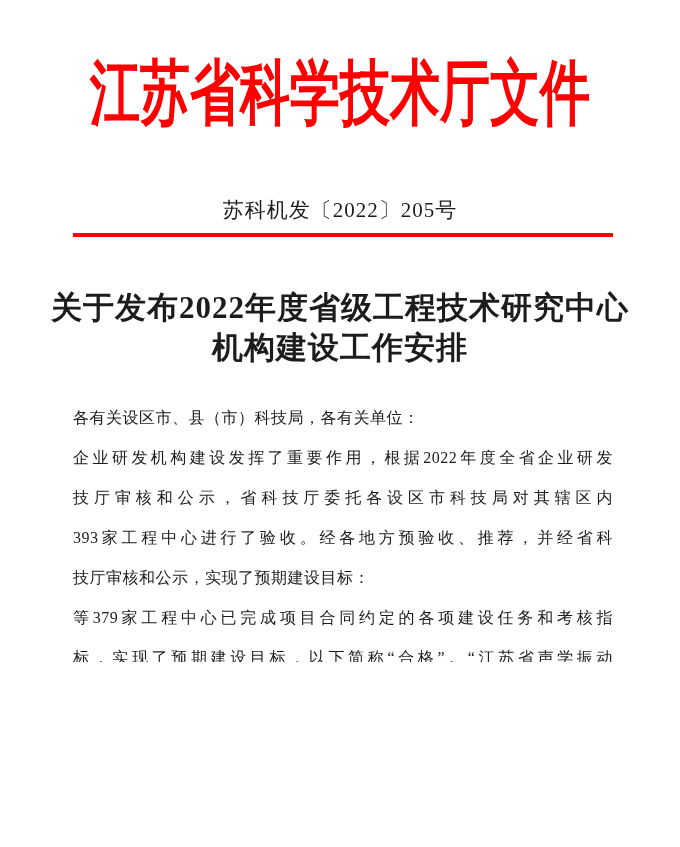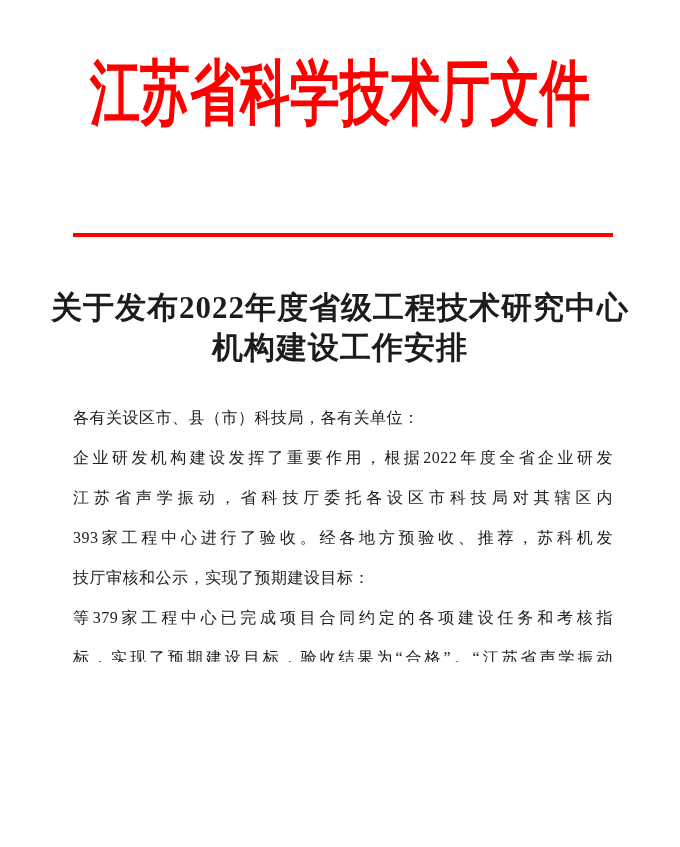--- a/index.html
+++ b/index.html
@@ -92,33 +92,34 @@
     letter-spacing: 2px;
   }
 </style>
 </head>
 <body>
 
 <div class="page" style="background: rgb(255, 255, 255); color: rgb(28, 28, 28);">
 
   <div class="agency-header" style="color: rgb(255, 0, 0);">江苏省科学技术厅文件</div>
 
+  <div class="doc-number">苏科机发〔2022〕205号</div>
 
   <div class="red-rule" style="background: rgb(255, 0, 0);"></div>
 
   <div class="doc-title">
     <div>关于发布2022年度省级工程技术研究中心</div>
     <div>机构建设工作安排</div>
   </div>
 
   <div class="doc-body">
       <div class="body-line short">各有关设区市、县（市）科技局，各有关单位：</div>
       <div class="body-line">企业研发机构建设发挥了重要作用，根据2022年度全省企业研发</div>
-      <div class="body-line">江苏省声学振动，省科技厅委托各设区市科技局对其辖区内</div>
-      <div class="body-line">393家工程中心进行了验收。经各地方预验收、推荐，苏科机发</div>
+      <div class="body-line">技厅审核和公示，省科技厅委托各设区市科技局对其辖区内</div>
+      <div class="body-line">393家工程中心进行了验收。经各地方预验收、推荐，并经省科</div>
       <div class="body-line short">技厅审核和公示，实现了预期建设目标：</div>
       <div class="body-line">等379家工程中心已完成项目合同约定的各项建设任务和考核指</div>
-      <div class="body-line">标，实现了预期建设目标，验收结果为“合格”。“江苏省声学振动</div>
+      <div class="body-line">标，实现了预期建设目标，以下简称“合格”。“江苏省声学振动</div>
     </div>
 
   <div class="page-number">— 1 —</div>
 
 </div>
 
 </body></html>

